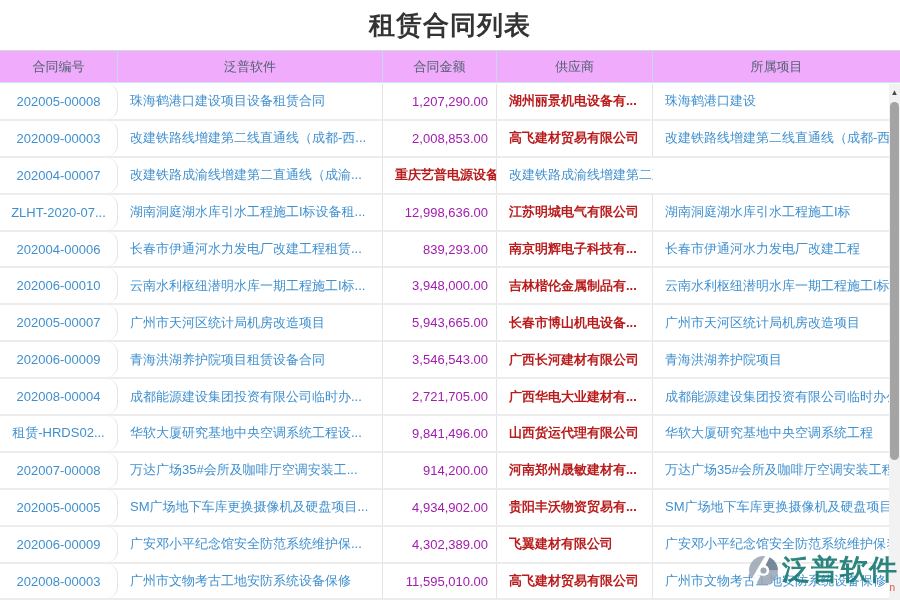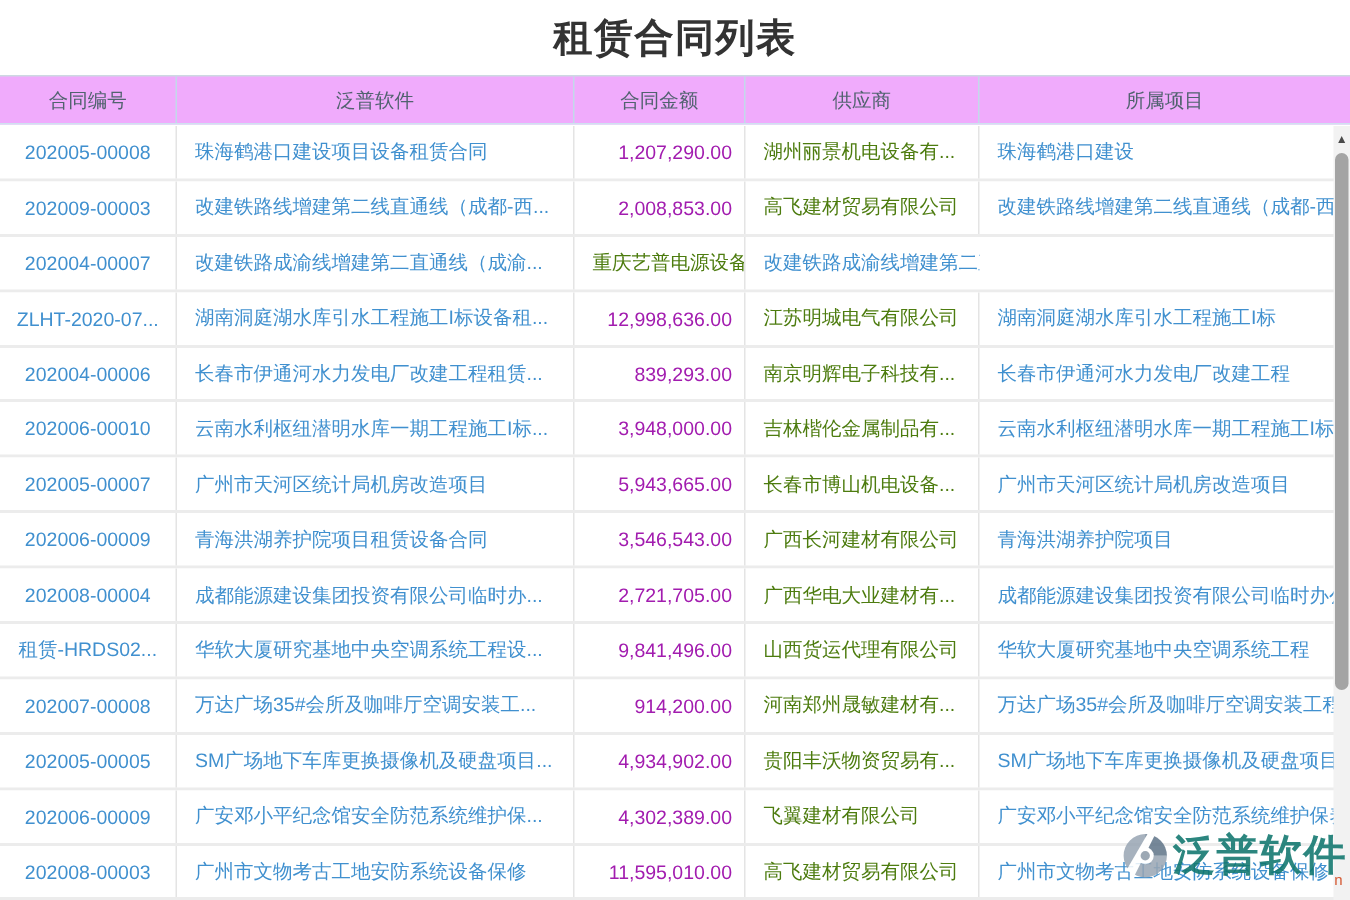--- a/index.html
+++ b/index.html
@@ -17,24 +17,24 @@
   .th { display:flex; align-items:center; justify-content:center; font-size:13px;
     color:#51626f; border-right:1px solid #c3d9ea; overflow:hidden; white-space:nowrap; }
   .th:last-child { border-right:none; }
 
   .tbody { position:absolute; top:34px; left:0; right:0; bottom:0; overflow:hidden; }
   .tr { display:grid; grid-template-columns:118px 265px 114px 156px 1fr; height:36.9px;
     background:#fff; border-bottom:2px solid #ececec; }
   .td { display:flex; align-items:center; font-size:13px; overflow:hidden;
     white-space:nowrap; border-right:1px solid #e4e4e4; padding:0 8px; }
   .td:last-child { border-right:none; padding-right:0; }
-  .c-id { justify-content:center; color:#4090cf; padding:0 4px; }
+  .c-id { justify-content:center; color:#4090cf; padding:0 4px;border-radius:11px; }
   .c-name { color:#4090cf; padding-left:12px; }
   .c-amount { justify-content:flex-end; color:#a21caf; }
-  .c-supplier { color:#4d7c0f; padding-left:12px; }
+  .c-supplier { color:#b91c1c; padding-left:12px;font-weight:bold; }
   .c-project { color:#4090cf; padding-left:12px; }
 
   
   .scrollbar { position:absolute; top:84px; right:0; width:11px; bottom:0;
     background:#f2f2f2; z-index:5; }
   .sb-up { height:16px; display:flex; align-items:center; justify-content:center;
     font-size:8px; color:#4a4a4a; cursor:pointer; }
   .sb-thumb { position:absolute; top:18px; left:1px; width:9px; height:358px;
     background:#a4a4a4; border-radius:5px; cursor:grab; }
 

